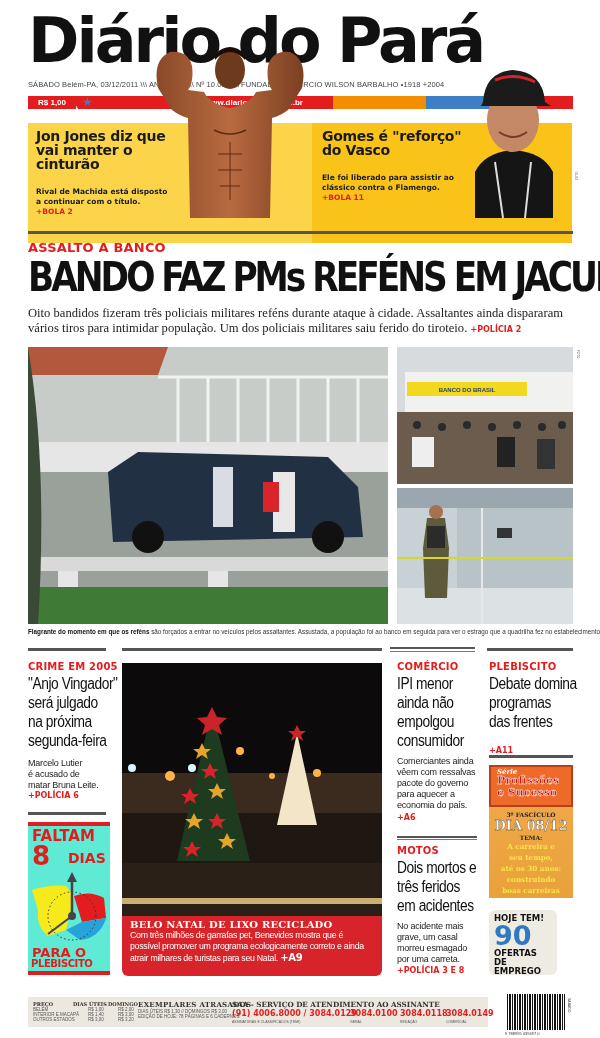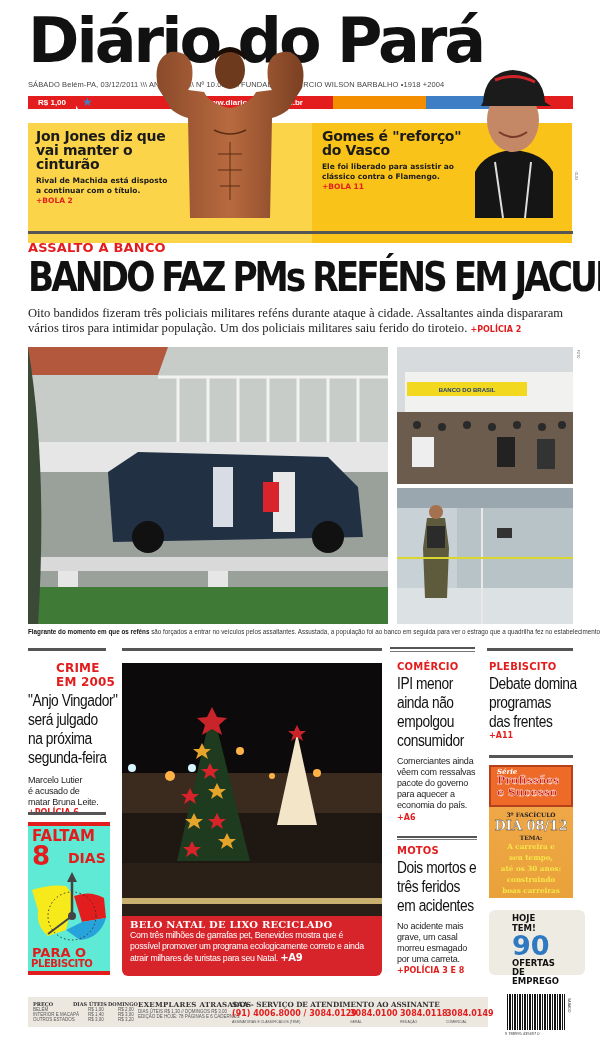--- a/index.html
+++ b/index.html
@@ -8,21 +8,21 @@
   .masthead { left: 28px; top: 6px; font-family: "DejaVu Sans", sans-serif; font-weight: 900; font-size: 62px; letter-spacing: -3px; color: #111; line-height: 70px; }
   .dateline { left: 28px; top: 80px; font-size: 7.5px; color: #444; letter-spacing: 0.1px; }
   .strip { left: 28px; top: 96px; width: 545px; height: 13px; background: linear-gradient(90deg,#e31d1d 0,#e31d1d 56%, #f28e00 56%, #f28e00 73%, #3d7ec4 73%, #3d7ec4 86%, #e31d1d 86%); }
   .price { left: 28px; top: 96px; width: 50px; height: 13px; background: #e31d1d; color: #fff; font-weight: 700; font-size: 8px; line-height: 13px; padding-left: 10px; clip-path: polygon(0 0, 85% 0, 100% 100%, 0 100%); border-right: 2px solid #fff; }
   .site { left: 205px; top: 96px; color: #fff; font-size: 8px; font-weight: 700; line-height: 13px; }
   .star { left: 82px; top: 95px; color: #3d7ec4; font-size: 12px; }
   .teaser { top: 123px; height: 120px; background: #fbd44a; }
   .teaser-l { left: 28px; width: 150px; padding: 6px 8px; }
   .teaser-r { left: 312px; width: 260px; padding: 6px 10px; background: #f9c31a; }
   .teaser h2 { font-family: "DejaVu Sans", sans-serif; font-weight: 900; font-size: 14px; line-height: 14px; color: #1a1a1a; letter-spacing: -0.3px; }
-  .teaser p { font-family: "DejaVu Sans", sans-serif; font-weight: 700; font-size: 7.5px; line-height: 10px; color: #1a1a1a; margin-top: 5px; }
+  .teaser p { font-family: "DejaVu Sans", sans-serif; font-weight: 700; font-size: 7.5px; line-height: 10px; color: #1a1a1a; margin-top: 16px; }
   .ref { color: #e31d1d; font-weight: 900; }
   .fighter { left: 148px; top: 30px; width: 165px; height: 188px; }
   .coach { left: 455px; top: 62px; width: 118px; height: 156px; }
   .rule { height: 3px; background: #555; }
   .kicker { font-family: "DejaVu Sans", sans-serif; font-weight: 900; color: #e31d1d; letter-spacing: 0.2px; }
   .headline-main { left: 28px; top: 255px; width: 545px; font-family: "DejaVu Sans", sans-serif; font-weight: 900; font-size: 40px; line-height: 44px; letter-spacing: -3.5px; transform: scaleX(0.86); transform-origin: left; white-space: nowrap; color: #111; }
   .deck { left: 28px; top: 306px; width: 545px; font-family: "Liberation Serif", serif; font-size: 12.6px; line-height: 15px; color: #222; }
   .deck .ref { font-family: "DejaVu Sans", sans-serif; font-size: 8px; }
   .photo { overflow: hidden; }
   .caption { left: 28px; top: 628px; width: 545px; font-size: 6.3px; color: #333; white-space: nowrap; }
@@ -153,21 +153,21 @@
 <div class="abs" style="left:576px;top:350px;font-size:3px;color:#444;writing-mode:vertical-rl;">FOTO</div>
 
 <div class="abs caption"><b>Flagrante do momento em que os reféns</b><span> são forçados a entrar no veículos pelos assaltantes. Assustada, a população foi ao banco em seguida para ver o estrago que a quadrilha fez no estabelecimento</span></div>
 
 <div class="abs rule" style="left:28px;top:648px;width:78px;"></div>
 <div class="abs rule" style="left:122px;top:648px;width:260px;"></div>
 <div class="abs" style="left:390px;top:647px;width:85px;height:5px;border-top:2px solid #555;border-bottom:1px solid #777;"></div>
 <div class="abs rule" style="left:487px;top:648px;width:86px;"></div>
 
 <div class="abs" style="left:28px;top:661px;width:90px;">
-  <div class="kicker" style="font-size:12px;margin-left:28px;">CRIME EM 2005</div>
+  <div class="kicker" style="font-size:10px;">CRIME EM 2005</div>
   <div class="col-h" style="margin-top:2px;">
     <div>"Anjo Vingador"</div>
       <div>será julgado</div>
       <div>na próxima</div>
       <div>segunda-feira</div>
   </div>
   <div class="col-p" style="margin-top:8px;">
     <div>Marcelo Lutier</div>
       <div>é acusado de</div>
       <div>matar Bruna Leite.</div>
@@ -270,21 +270,21 @@
   <div class="col-ref" style="margin-top:1px;">+POLÍCIA 3 E 8</div>
 </div>
 
 <div class="abs" style="left:489px;top:661px;width:86px;">
   <div class="kicker" style="font-size:10px;">PLEBISCITO</div>
   <div class="col-h" style="margin-top:2px;">
     <div>Debate domina</div>
       <div>programas</div>
       <div>das frentes</div>
   </div>
-  <div class="col-ref" style="margin-top:0;">+A11</div>
+  <div class="col-ref" style="margin-top:15px;">+A11</div>
 </div>
 <div class="abs rule" style="left:489px;top:755px;width:84px;"></div>
 
 <div class="abs" style="left:489px;top:765px;width:84px;height:133px;background:linear-gradient(#f3a94d,#e9a23a);">
   <div style="position:absolute;left:0;top:0;width:84px;height:42px;background:#ee6a28;border:2px solid #b6401a;"></div>
   <div style="position:absolute;left:8px;top:2px;font-family:'DejaVu Serif',serif;font-weight:900;font-style:italic;color:#fff;font-size:7px;">Série</div>
   <div style="position:absolute;left:8px;top:10px;font-family:'DejaVu Serif',serif;font-weight:900;color:#c81c1c;font-size:11px;line-height:12px;-webkit-text-stroke:0.4px #fff;">
       <div>Profissões</div>
       <div>e Sucesso</div>
     </div>
@@ -293,21 +293,21 @@
   <div style="position:absolute;left:0;top:69px;width:84px;text-align:center;font-family:'DejaVu Serif',serif;font-weight:900;font-size:6px;color:#222;">TEMA:</div>
   <div style="position:absolute;left:0;top:76px;width:84px;text-align:center;font-family:'DejaVu Serif',serif;font-weight:900;font-size:7.2px;line-height:11px;color:#f7e64a;">
     <div>A carreira e</div>
       <div>seu tempo,</div>
       <div>até os 30 anos:</div>
       <div>construindo</div>
       <div>boas carreiras</div>
   </div>
 </div>
 
-<div class="abs" style="left:489px;top:910px;width:96px;height:65px;background:#eeebe2;border-radius:6px;padding:3px 23px;">
+<div class="abs" style="left:489px;top:910px;width:68px;height:65px;background:#eeebe2;border-radius:6px;padding:3px 5px;">
   <div style="font-family:'DejaVu Sans',sans-serif;font-weight:900;font-size:8.5px;color:#111;">HOJE TEM!</div>
   <div style="font-family:'DejaVu Sans',sans-serif;font-weight:900;font-size:27px;line-height:26px;color:#2f78c2;">90</div>
   <div style="font-family:'DejaVu Sans',sans-serif;font-weight:900;font-size:8.5px;line-height:9px;color:#111;">
       <div>OFERTAS DE</div>
       <div>EMPREGO</div>
     </div>
 </div>
 
 <div class="abs footer">
   <div class="fth" style="left:5px;top:4px;font-size:5px;">PREÇO</div>

